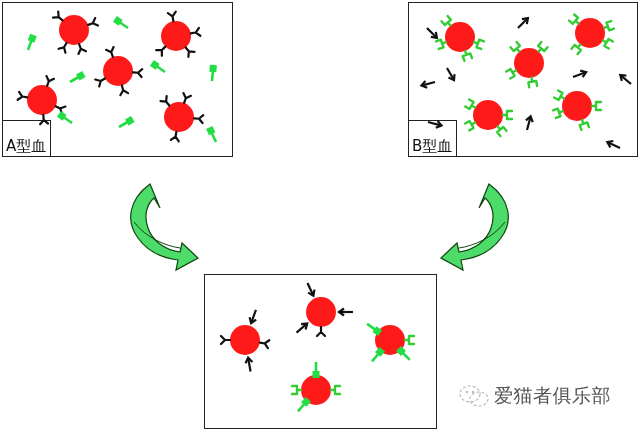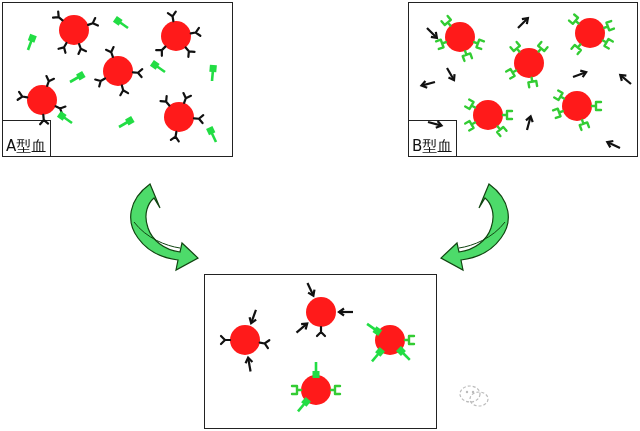--- a/index.html
+++ b/index.html
@@ -188,13 +188,14 @@
   </g>
 </svg>
 
 <div class="watermark">
   <svg width="32" height="26" viewBox="0 0 32 26" style="position:static">
     <ellipse cx="12" cy="11" rx="10" ry="8" fill="none" stroke="#bbb" stroke-width="1.2" stroke-dasharray="3 2"></ellipse>
     <ellipse cx="21" cy="16" rx="9" ry="7" fill="none" stroke="#bbb" stroke-width="1.2" stroke-dasharray="3 2"></ellipse>
     <circle cx="9" cy="9" r="1.2" fill="#bbb"></circle>
       <circle cx="15" cy="9" r="1.2" fill="#bbb"></circle>
   </svg>
+  <span class="watermark-text">爱猫者俱乐部</span>
 </div>
 
 </body></html>

